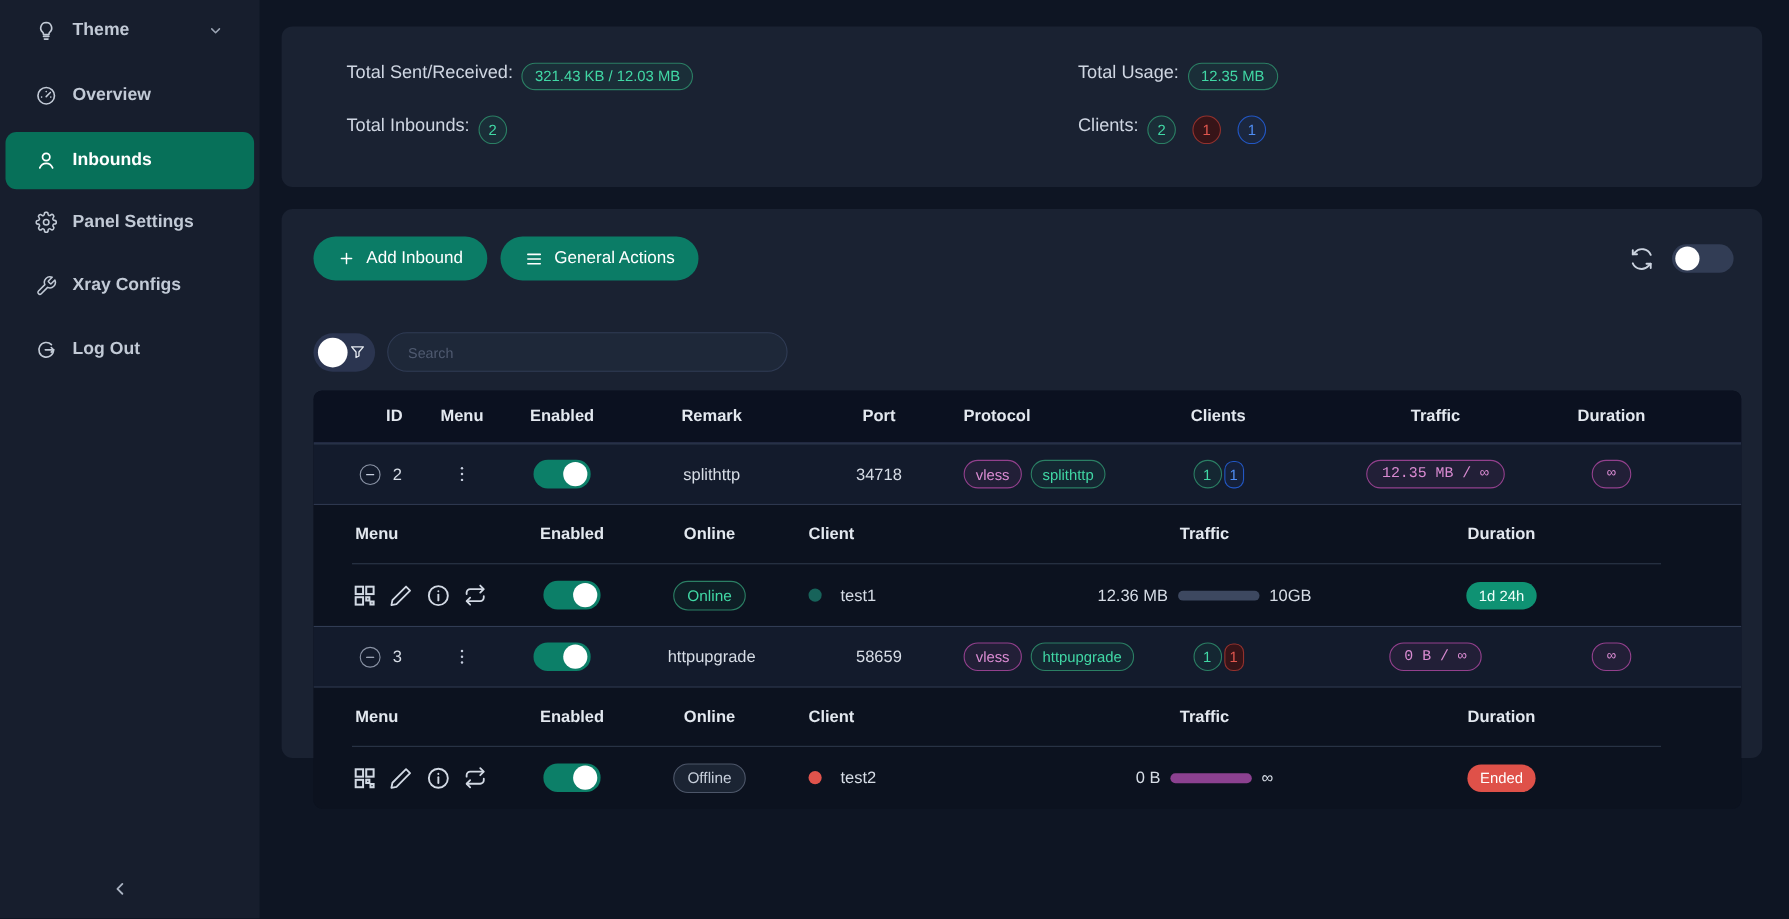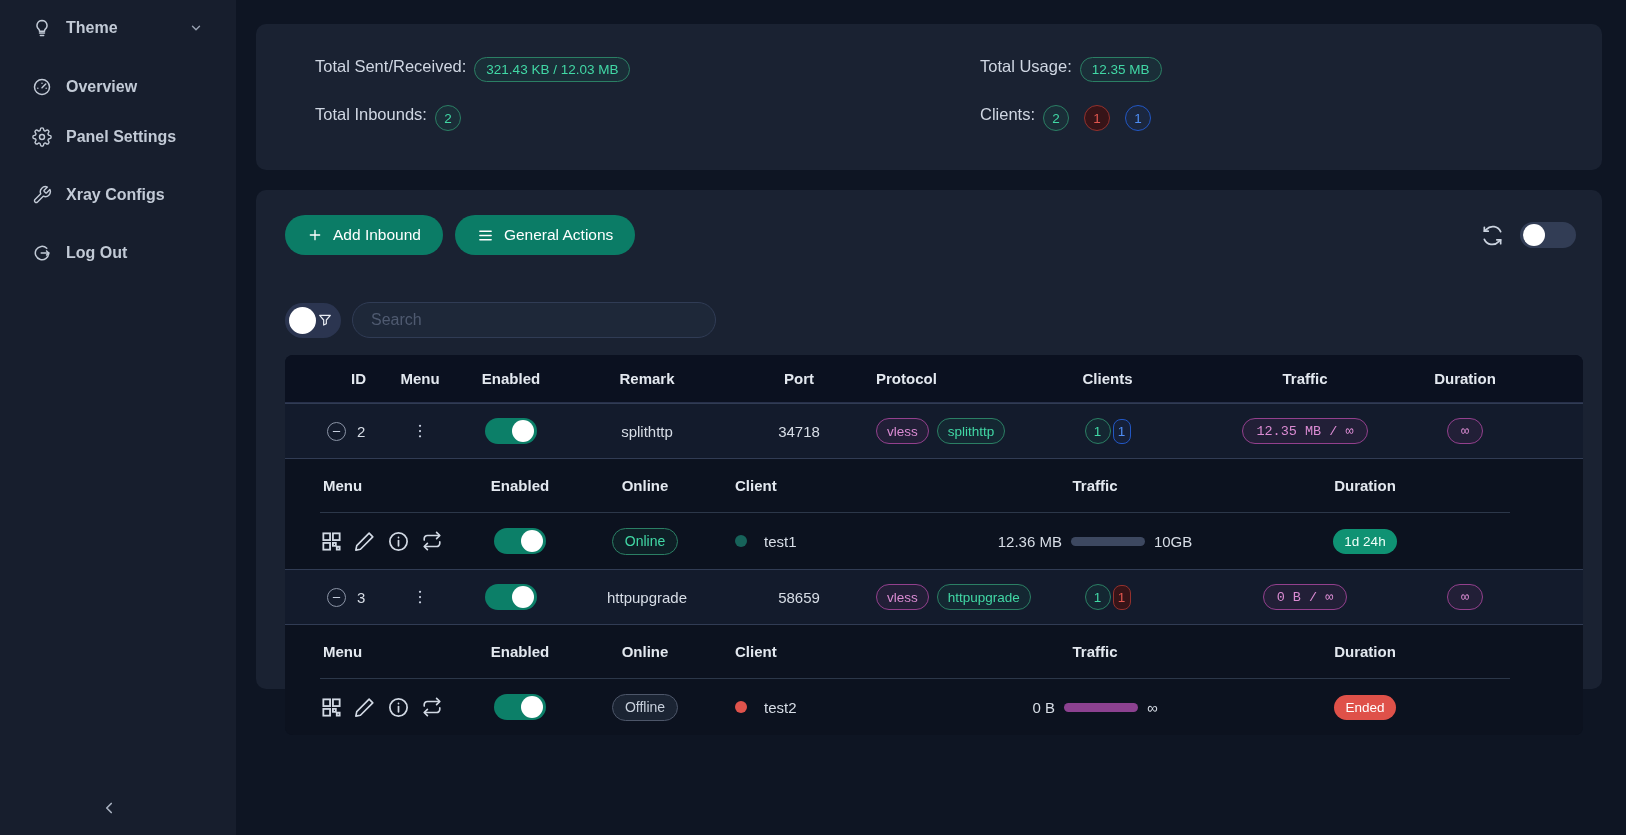--- a/index.html
+++ b/index.html
@@ -89,21 +89,21 @@
   .search-row { position:absolute; top:112px; left:29px; display:flex; align-items:center; gap:11px; }
   .filter-toggle {
     position:relative; width:56px; height:35px; border-radius:18px;
     background:#2b3550; cursor:pointer; flex:0 0 auto;
   }
   .filter-toggle .knob { position:absolute; left:4px; top:4px; width:27px; height:27px; border-radius:50%; background:#ffffff; }
   .filter-toggle .funnel { position:absolute; right:8px; top:9px; color:#e8ecf2; }
   .search-input {
     width:364px; height:36px; border-radius:18px; padding:0 18px;
     background:#1e2839; border:1px solid #303c55; outline:none;
-    color:#0ea5e9; font-size:16px; font-family:inherit;
+    color:#0ea5e9; font-size:13px; font-family:inherit;
   }
   .search-input::placeholder { color:#4f5a70; }
 
   
   .table {
     position:absolute; top:165px; left:29px; width:1298px;
     background:#0c121f; border-radius:8px; overflow:hidden;
   }
   .main-grid {
     display:grid; align-items:center;
@@ -184,20 +184,29 @@
   </div>
   <div class="side-item it-overview">
     <span class="sicon">
       <svg width="20" height="20" viewBox="0 0 24 24" fill="none" stroke="currentColor" stroke-width="1.8" stroke-linecap="round">
           <circle cx="12" cy="12" r="9"></circle>
           <path d="M12 13l4.5-4.5"></path>
           <path d="M7 13.5h.01M12 7.5v.01M17 13.5h.01"></path>
         </svg>
     </span>
     <span>Overview</span>
+  </div>
+  <div class="side-item active it-inbounds">
+    <span class="sicon">
+      <svg width="20" height="20" viewBox="0 0 24 24" fill="none" stroke="currentColor" stroke-width="1.9" stroke-linecap="round" stroke-linejoin="round">
+          <circle cx="12" cy="8" r="4"></circle>
+          <path d="M5 20c1.4-3.4 3.9-5 7-5s5.6 1.6 7 5"></path>
+        </svg>
+    </span>
+    <span>Inbounds</span>
   </div>
   <div class="side-item it-panel">
     <span class="sicon">
       <svg width="20" height="20" viewBox="0 0 24 24" fill="none" stroke="currentColor" stroke-width="1.7" stroke-linecap="round" stroke-linejoin="round">
           <circle cx="12" cy="12" r="3"></circle>
           <path d="M19.4 15a1.65 1.65 0 0 0 .33 1.82l.06.06a2 2 0 0 1-2.83 2.83l-.06-.06a1.65 1.65 0 0 0-1.82-.33 1.65 1.65 0 0 0-1 1.51V21a2 2 0 0 1-4 0v-.09A1.65 1.65 0 0 0 9 19.4a1.65 1.65 0 0 0-1.82.33l-.06.06a2 2 0 0 1-2.83-2.83l.06-.06a1.65 1.65 0 0 0 .33-1.82 1.65 1.65 0 0 0-1.51-1H3a2 2 0 0 1 0-4h.09A1.65 1.65 0 0 0 4.6 9a1.65 1.65 0 0 0-.33-1.82l-.06-.06a2 2 0 0 1 2.83-2.83l.06.06a1.65 1.65 0 0 0 1.82.33H9a1.65 1.65 0 0 0 1-1.51V3a2 2 0 0 1 4 0v.09a1.65 1.65 0 0 0 1 1.51 1.65 1.65 0 0 0 1.82-.33l.06-.06a2 2 0 0 1 2.83 2.83l-.06.06a1.65 1.65 0 0 0-.33 1.82V9a1.65 1.65 0 0 0 1.51 1H21a2 2 0 0 1 0 4h-.09a1.65 1.65 0 0 0-1.51 1z"></path>
         </svg>
     </span>
     <span>Panel Settings</span>
   </div>

